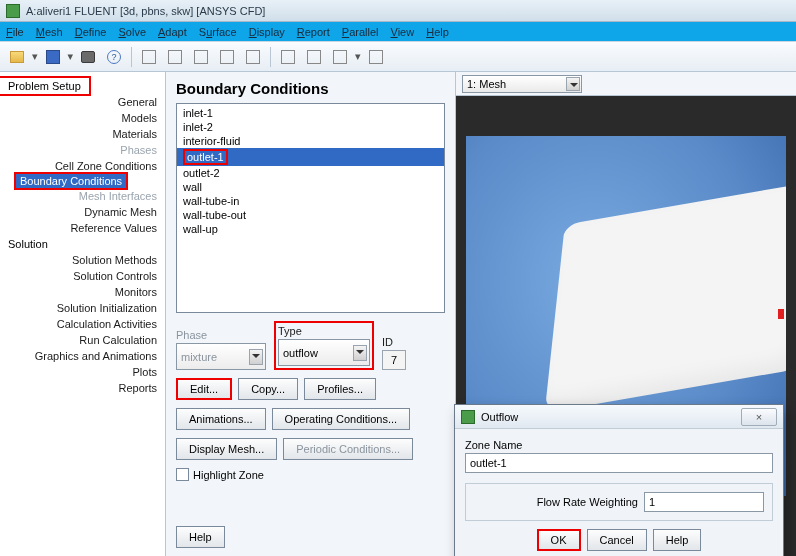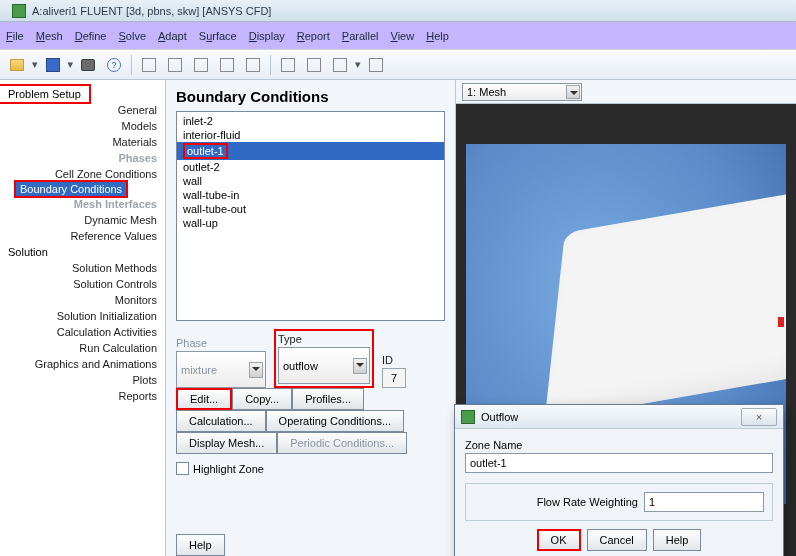--- a/index.html
+++ b/index.html
@@ -1,61 +1,61 @@
 <!DOCTYPE html>
 <html><head>
 <meta charset="utf-8">
 <style>
   * { box-sizing: border-box; font-family: "Segoe UI", Tahoma, sans-serif; font-size: 11px; }
   body { margin: 0; background: #e9eff3; width: 796px; height: 556px; overflow: hidden; position: relative; }
   
-  .titlebar { background: linear-gradient(#e8f0f7,#d0dfea); border-bottom: 1px solid #a8b8c8; height: 22px; display: flex; align-items: center; padding: 0 12px; }
+  .titlebar { background: linear-gradient(#e8f0f7,#d0dfea); border-bottom: 1px solid #a8b8c8; height: 22px; display: flex; align-items: center; padding: 0 6px; }
   .titlebar .appicon { width: 14px; height: 14px; background: #4a9c4a; border: 1px solid #2a6a2a; margin-right: 6px; }
   .titlebar .title { color: #2a3a4a; }
   
-  .menubar { background: #c4b5fd; border-bottom: 1px solid #cad6e0; height: 28px; display: flex; align-items: center; padding: 0 6px; gap: 12px; }
+  .menubar { background: #0ea5e9; border-bottom: 1px solid #cad6e0; height: 20px; display: flex; align-items: center; padding: 0 6px; gap: 12px; }
   .menubar span { color: #1a2a3a; cursor: default; }
   .menubar span u { text-decoration: underline; }
   
   .toolbar { background: linear-gradient(#fafcfe,#e6edf4); border-bottom: 1px solid #b8c6d4; height: 30px; display: flex; align-items: center; padding: 0 6px; gap: 4px; }
   .tb-btn { width: 22px; height: 22px; border: 1px solid transparent; display: flex; align-items: center; justify-content: center; }
   .tb-sep { width: 1px; height: 20px; background: #b8c6d4; margin: 0 2px; }
   .ico-open { width:14px; height:12px; background: linear-gradient(#f7d97a,#e6b84a); border:1px solid #c89a3a; }
   .ico-save { width:14px; height:14px; background:#3a6ac4; border:1px solid #2a4a8a; }
   .ico-cam  { width:14px; height:12px; background:#6a6a6a; border:1px solid #3a3a3a; border-radius:2px; }
   .ico-help { width:14px; height:14px; border:1px solid #4a7ac4; border-radius:50%; color:#2a5aa4; font-size:9px; line-height:12px; text-align:center; }
   .ico-generic { width:14px; height:14px; border:1px solid #888; }
   
   .main { display: flex; height: calc(100% - 72px); }
   
   .navtree { width: 166px; background: #fff; border-right: 1px solid #b8c6d4; padding: 6px 0; overflow-y: auto; }
   .navtree .head { padding: 2px 8px; font-weight: 400; color: #000; }
   .navtree .item { padding: 2px 8px 2px 18px; color: #1a1a1a; text-align: right; }
-  .navtree .item.dim { color: #9aa4ae; font-weight: bold; }
+  .navtree .item.dim { color: #9aa4ae; }
   .navtree .item.sel { background: #316ac5; color: #fff; }
   .hl-red { border: 2px solid #e00; margin: -2px; }
   
   .taskpane { width: 290px; background: #f2f6fa; border-right: 1px solid #b8c6d4; padding: 8px 10px; display:flex; flex-direction:column; }
   .taskpane h1 { font-size: 15px; font-weight: bold; margin: 0 0 6px 0; color: #000; }
   .taskpane .lbl { color: #1a1a1a; margin: 4px 0 2px; }
   .zonelist { background: #fff; border: 1px solid #7a8a9a; height: 210px; overflow: auto; padding: 2px 0; }
   .zonelist .zitem { padding: 1px 6px; }
   .zonelist .zitem.sel { background: #316ac5; color: #fff; }
   
   .row { display: flex; gap: 8px; margin-top: 8px; align-items: flex-end; }
   .field { display:flex; flex-direction:column; }
   .field label { color:#1a1a1a; margin-bottom:2px; }
   .field.dim label { color:#8a949e; }
-  .combo { height: 37px; border: 1px solid #8a98a6; background: linear-gradient(#fff,#ececec); padding: 0 24px 0 4px; position:relative; display:flex; align-items:center; }
+  .combo { height: 27px; border: 1px solid #8a98a6; background: linear-gradient(#fff,#ececec); padding: 0 24px 0 4px; position:relative; display:flex; align-items:center; }
   .combo .arrow { position:absolute; right:2px; width:14px; height:16px; background: linear-gradient(#f4f4f4,#d0d0d0); border:1px solid #9aa4ae; display:flex; align-items:center; justify-content:center; }
   .combo .arrow::after { content:''; border:4px solid transparent; border-top-color:#333; margin-top:3px; }
   .combo.dim { color:#8a949e; }
   .txtro { height:20px; border:1px solid #9aa4ae; background:#f4f4f4; padding:0 4px; display:flex; align-items:center; width:24px; justify-content:center; }
   
-  .btnrow { display:flex; flex-wrap:wrap; }
+  .btnrow { display:flex; gap:6px; margin-top:8px; flex-wrap:wrap; }
   .winbtn { height: 22px; border: 1px solid #7a8a9a; background: linear-gradient(#fdfdfd,#e2e6ea); padding: 0 12px; display:flex; align-items:center; justify-content:center; color:#000; }
   .winbtn.dim { color:#8a949e; }
   .chk { display:flex; align-items:center; gap:4px; margin-top:8px; }
   .chkbox { width:13px; height:13px; border:1px solid #7a8a9a; background:#fff; }
   
   .viewport { flex:1; background:#2a2a2a; position:relative; }
   .vp-combo { height:18px; background:linear-gradient(#fff,#eaeaea); border:1px solid #8a98a6; padding:0 18px 0 4px; position:relative; display:flex; align-items:center; width:120px; }
   .vp-combo .arrow { position:absolute; right:1px; width:14px; height:14px; background:linear-gradient(#f4f4f4,#d0d0d0); border:1px solid #9aa4ae; }
   .vp-combo .arrow::after { content:''; position:absolute; left:3px; top:5px; border:4px solid transparent; border-top-color:#333; }
   .vp-3d { position:absolute; inset:40px 10px 60px 10px; background:radial-gradient(ellipse at 40% 40%, #7aaae0 0%, #5a8ac8 60%, #3a6aac 100%); overflow:hidden; }
@@ -170,20 +170,21 @@
     <div class="item">Calculation Activities</div>
     <div class="item">Run Calculation</div>
     <div class="item">Graphics and Animations</div>
     <div class="item">Plots</div>
     <div class="item">Reports</div>
   </div>
 
   <div class="taskpane">
     <h1>Boundary Conditions</h1>
     <div class="zonelist">
+      <div class="zitem">inlet-1</div>
       <div class="zitem">inlet-2</div>
       <div class="zitem">interior-fluid</div>
       <div class="zitem sel"><span class="hlbox" style="display:inline-block;border-width:2px;padding:0 2px">outlet-1</span></div>
       <div class="zitem">outlet-2</div>
       <div class="zitem">wall</div>
       <div class="zitem">wall-tube-in</div>
       <div class="zitem">wall-tube-out</div>
       <div class="zitem">wall-up</div>
     </div>
 
@@ -207,21 +208,21 @@
         <div class="txtro">7</div>
       </div>
     </div>
 
     <div class="btnrow">
       <div class="winbtn hlbox">Edit...</div>
       <div class="winbtn">Copy...</div>
       <div class="winbtn">Profiles...</div>
     </div>
     <div class="btnrow">
-      <div class="winbtn">Calculation...</div>
+      <div class="winbtn">Animations...</div>
       <div class="winbtn">Operating Conditions...</div>
     </div>
     <div class="btnrow">
       <div class="winbtn">Display Mesh...</div>
       <div class="winbtn dim">Periodic Conditions...</div>
     </div>
     <div class="chk">
       <div class="chkbox"></div>
       <span>Highlight Zone</span>
     </div>

